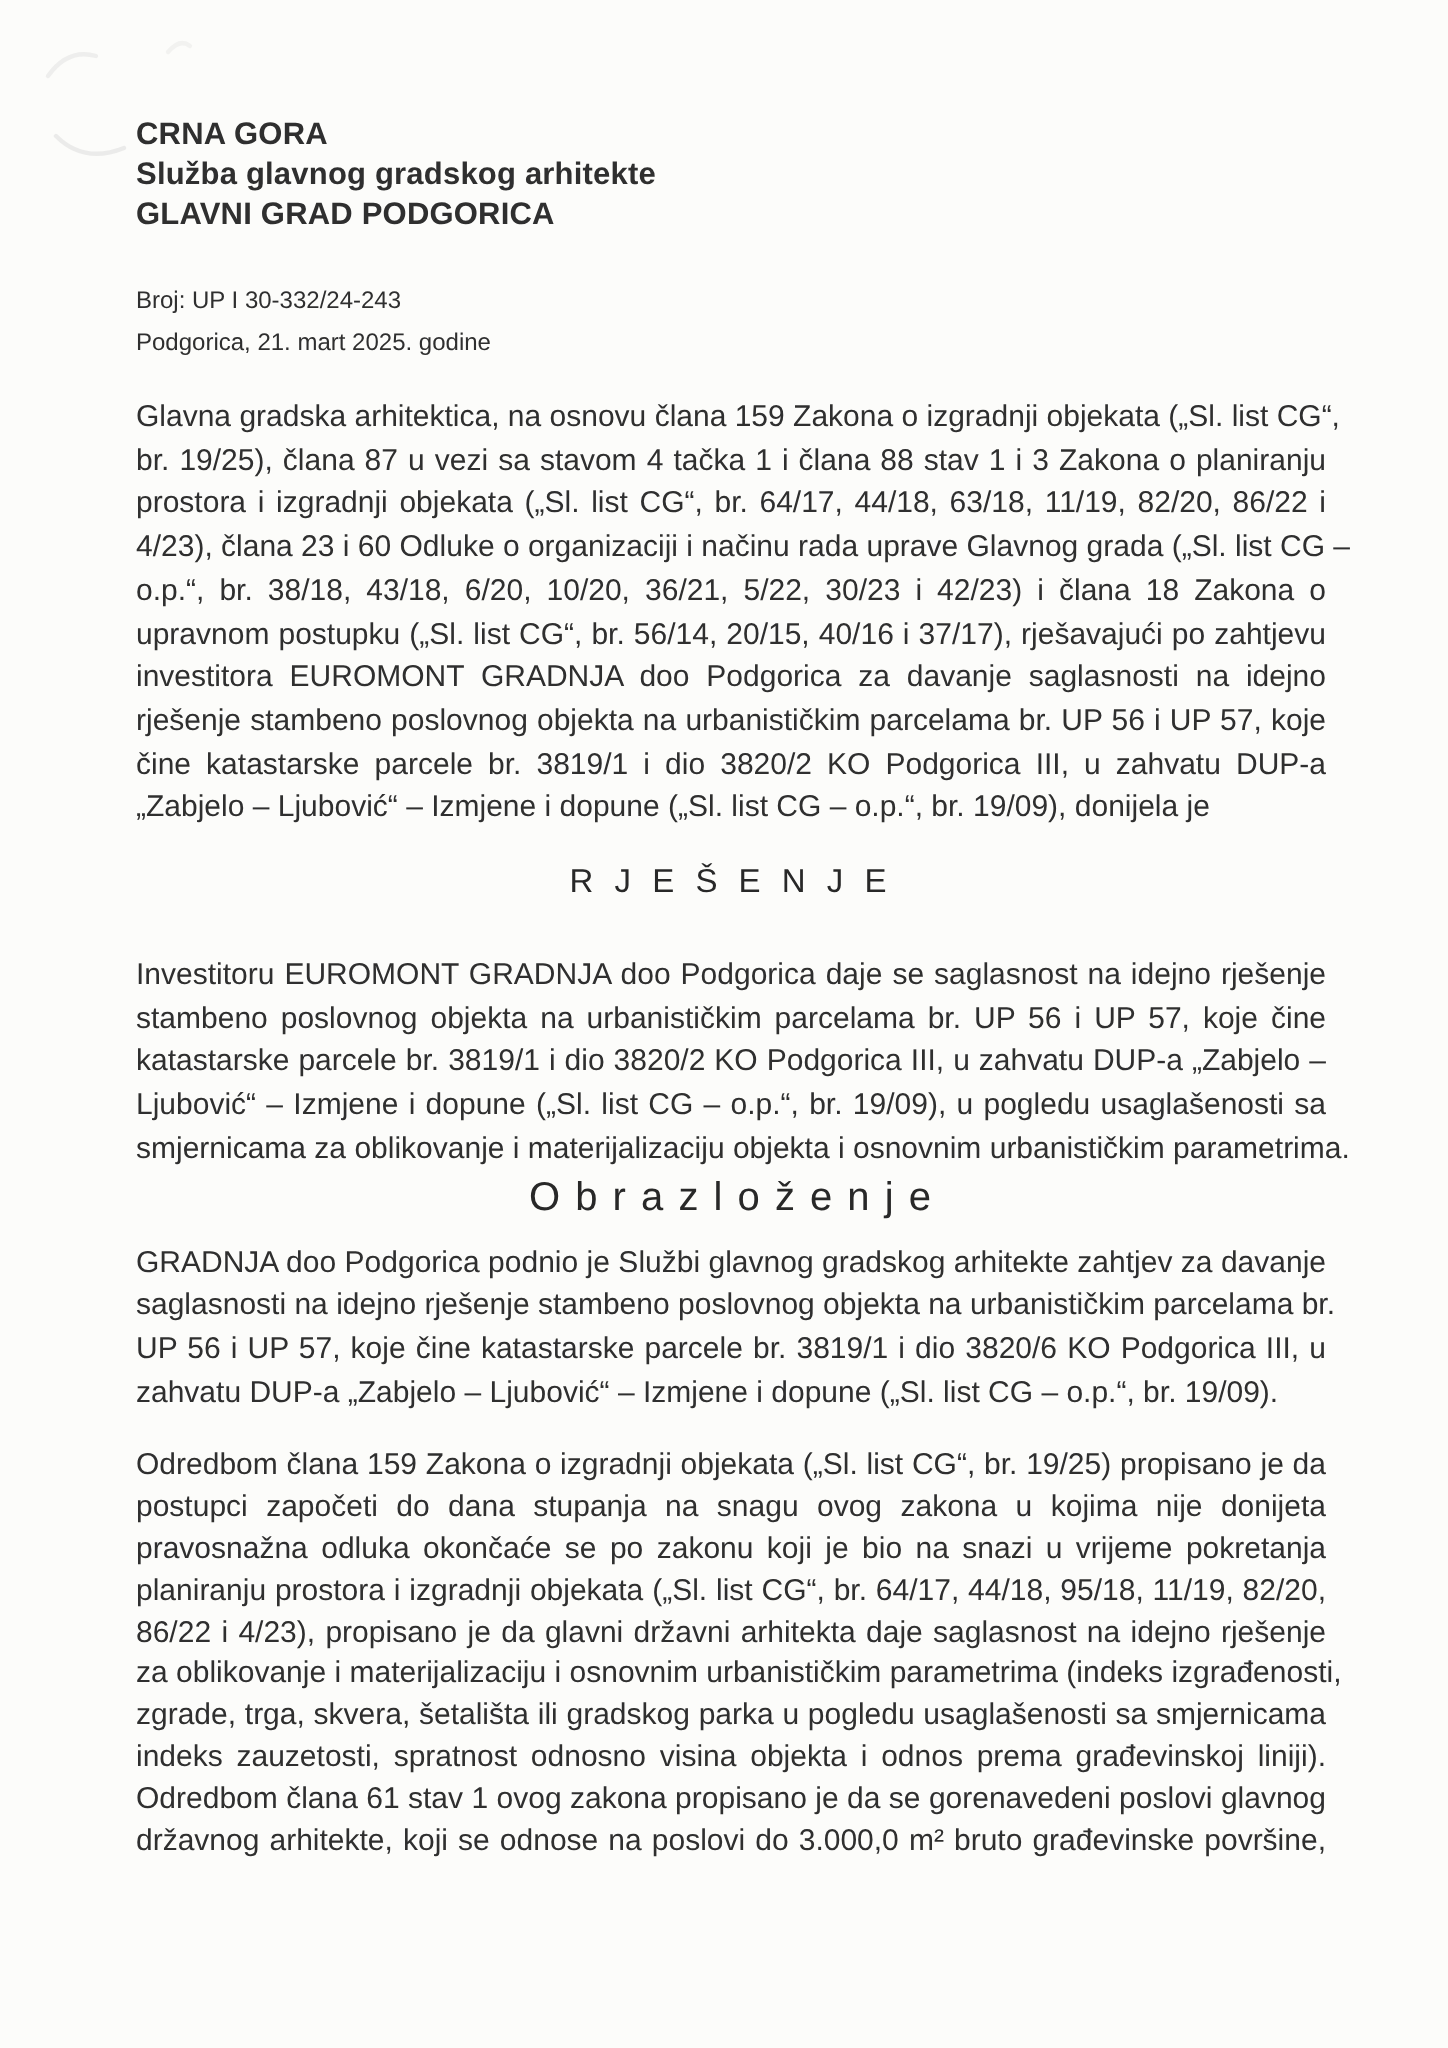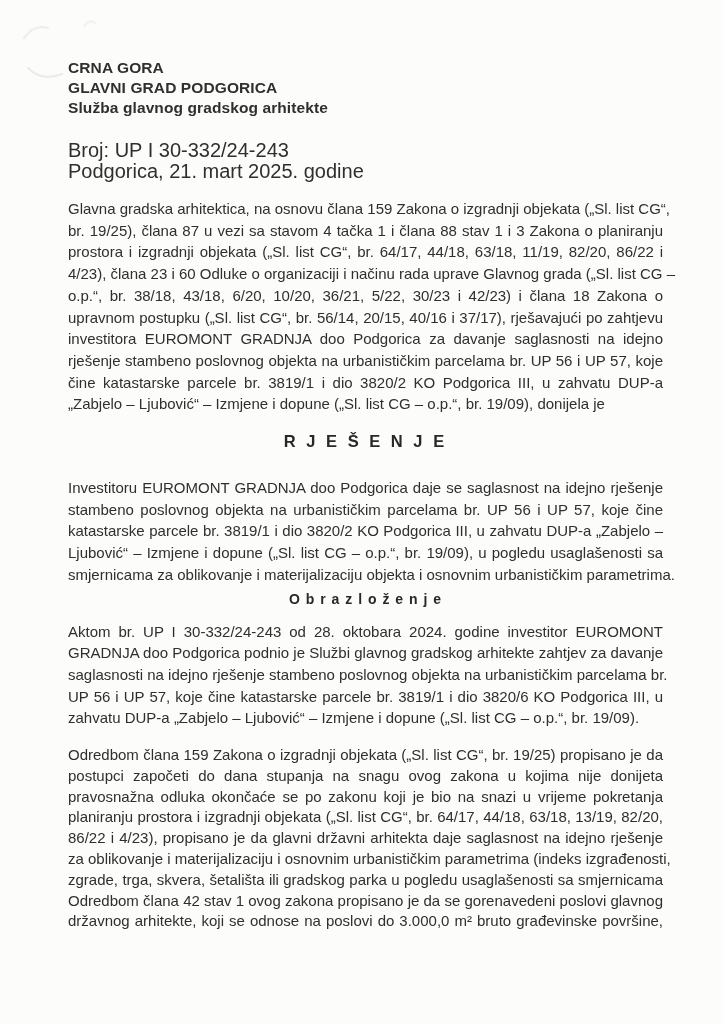--- a/index.html
+++ b/index.html
@@ -36,21 +36,21 @@
 
   .letterhead {
     font-weight: bold;
     font-size: 15.5px;
     line-height: 20px;
     letter-spacing: 0.1px;
   }
 
   .ref-block {
     margin-top: 22px;
-    font-size: 20px;
+    font-size: 12px;
     line-height: 21px;
   }
 
   .para {
     font-size: 15px;
     line-height: 21.7px;
   }
   .para .ln {
     white-space: nowrap;
     text-align: justify;
@@ -61,46 +61,46 @@
   }
 
   [data-name="intro-paragraph"]        { margin-top: 16px; }
   [data-name="decision-paragraph"]     { margin-top: 25px; }
   [data-name="rationale-paragraph-1"]  { margin-top: 11px; }
   [data-name="rationale-paragraph-2"]  { margin-top: 16px; line-height: 20.8px; }
 
   .doc-heading {
     margin: 0;
     font-size: 16.5px;
-    font-weight: bold;
+    font-weight: normal;
     text-align: center;
     line-height: 22px;
     letter-spacing: 3px;
     color: #282828;
   }
   [data-name="decision-heading"]  { margin-top: 15px; }
-  [data-name="rationale-heading"] { margin-top: 2px; letter-spacing: 1px; font-size: 14px; }
+  [data-name="rationale-heading"] { margin-top: 2px; letter-spacing: 1px; font-size: 20px; }
 </style>
 </head>
 <body>
 
 <div class="page" data-name="document-page" style="background: rgb(252, 252, 250); color: rgb(47, 47, 47); --artifact: #c9c9c9;">
 
   <svg class="scan-artifact" data-name="pencil-scan-mark-icon" width="96" height="90" viewBox="0 0 96 90" aria-hidden="true">
     <path d="M10 26 Q 20 12 34 16" opacity="0.5"></path>
     <path d="M70 14 Q 76 7 81 11" opacity="0.35"></path>
     <path d="M14 56 Q 28 70 48 62" opacity="0.6"></path>
   </svg>
 
   <div class="content" data-name="document-content">
 
     <header class="letterhead" data-name="letterhead">
       <div data-name="letterhead-country">CRNA GORA</div>
+      <div data-name="letterhead-department">Služba glavnog gradskog arhitekte</div>
       <div data-name="letterhead-city">GLAVNI GRAD PODGORICA</div>
-      <div data-name="letterhead-department">Služba glavnog gradskog arhitekte</div>
     </header>
 
     <section class="ref-block" data-name="reference-block">
       <div data-name="case-number">Broj: UP I 30-332/24-243</div>
       <div data-name="place-date">Podgorica, 21. mart 2025. godine</div>
     </section>
 
     <section class="para" data-name="intro-paragraph">
         <div class="ln" data-name="text-line">Glavna gradska arhitektica, na osnovu člana 159 Zakona o izgradnji objekata („Sl. list CG“,</div>
         <div class="ln" data-name="text-line">br. 19/25), člana 87 u vezi sa stavom 4 tačka 1 i člana 88 stav 1 i 3 Zakona o planiranju</div>
@@ -120,33 +120,33 @@
         <div class="ln" data-name="text-line">Investitoru EUROMONT GRADNJA doo Podgorica daje se saglasnost na idejno rješenje</div>
         <div class="ln" data-name="text-line">stambeno poslovnog objekta na urbanističkim parcelama br. UP 56 i UP 57, koje čine</div>
         <div class="ln" data-name="text-line">katastarske parcele br. 3819/1 i dio 3820/2 KO Podgorica III, u zahvatu DUP-a „Zabjelo –</div>
         <div class="ln" data-name="text-line">Ljubović“ – Izmjene i dopune („Sl. list CG – o.p.“, br. 19/09), u pogledu usaglašenosti sa</div>
         <div class="ln last-left" data-name="text-line">smjernicama za oblikovanje i materijalizaciju objekta i osnovnim urbanističkim parametrima.</div>
       </section>
 
     <h2 class="doc-heading" data-name="rationale-heading">O b r a z l o ž e n j e</h2>
 
     <section class="para" data-name="rationale-paragraph-1">
-        <div class="ln" data-name="text-line">Aktom br. UP I 30-332/24-243 od 28. oktobara 2024. godine investitor EUROMONT</div>
         <div class="ln" data-name="text-line">GRADNJA doo Podgorica podnio je Službi glavnog gradskog arhitekte zahtjev za davanje</div>
         <div class="ln" data-name="text-line">saglasnosti na idejno rješenje stambeno poslovnog objekta na urbanističkim parcelama br.</div>
         <div class="ln" data-name="text-line">UP 56 i UP 57, koje čine katastarske parcele br. 3819/1 i dio 3820/6 KO Podgorica III, u</div>
         <div class="ln last-left" data-name="text-line">zahvatu DUP-a „Zabjelo – Ljubović“ – Izmjene i dopune („Sl. list CG – o.p.“, br. 19/09).</div>
       </section>
 
     <section class="para" data-name="rationale-paragraph-2">
         <div class="ln" data-name="text-line">Odredbom člana 159 Zakona o izgradnji objekata („Sl. list CG“, br. 19/25) propisano je da</div>
         <div class="ln" data-name="text-line">postupci započeti do dana stupanja na snagu ovog zakona u kojima nije donijeta</div>
         <div class="ln" data-name="text-line">pravosnažna odluka okončaće se po zakonu koji je bio na snazi u vrijeme pokretanja</div>
-        <div class="ln" data-name="text-line">planiranju prostora i izgradnji objekata („Sl. list CG“, br. 64/17, 44/18, 63/18, 13/19, 82/20,</div>
+        <div class="ln" data-name="text-line">planiranju prostora i izgradnji objekata („Sl. list CG“, br. 64/17, 44/18, 95/18, 11/19, 82/20,</div>
         <div class="ln" data-name="text-line">86/22 i 4/23), propisano je da glavni državni arhitekta daje saglasnost na idejno rješenje</div>
         <div class="ln" data-name="text-line">za oblikovanje i materijalizaciju i osnovnim urbanističkim parametrima (indeks izgrađenosti,</div>
         <div class="ln" data-name="text-line">zgrade, trga, skvera, šetališta ili gradskog parka u pogledu usaglašenosti sa smjernicama</div>
-        <div class="ln" data-name="text-line">Odredbom člana 42 stav 1 ovog zakona propisano je da se gorenavedeni poslovi glavnog</div>
+        <div class="ln" data-name="text-line">indeks zauzetosti, spratnost odnosno visina objekta i odnos prema građevinskoj liniji).</div>
+        <div class="ln" data-name="text-line">Odredbom člana 61 stav 1 ovog zakona propisano je da se gorenavedeni poslovi glavnog</div>
         <div class="ln" data-name="text-line">državnog arhitekte, koji se odnose na poslovi do 3.000,0 m² bruto građevinske površine,</div>
       </section>
 
   </div>
 </div>
 
 </body></html>

